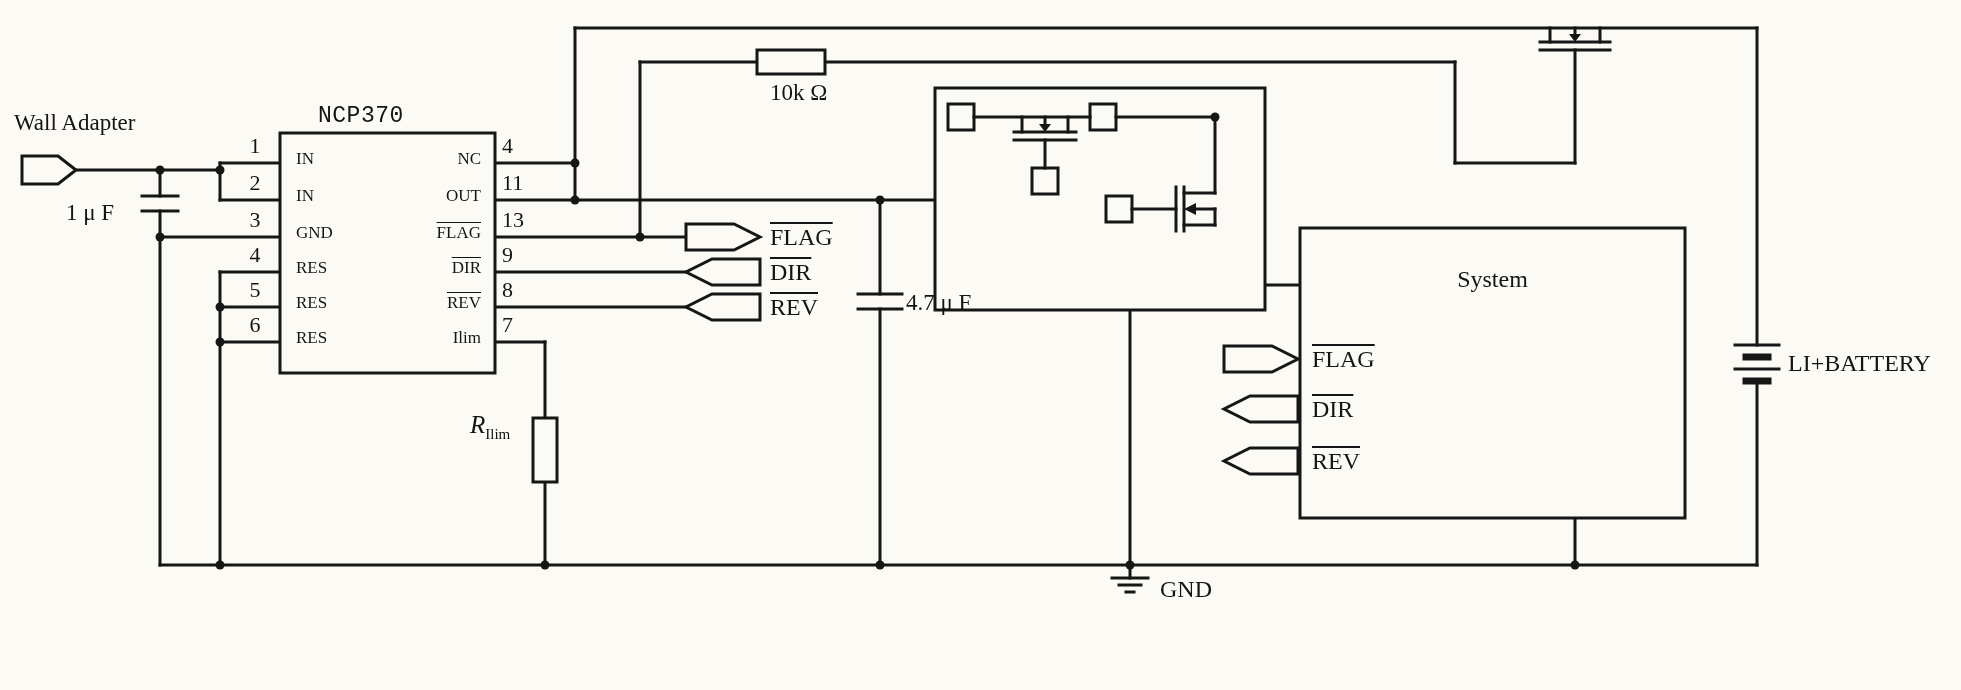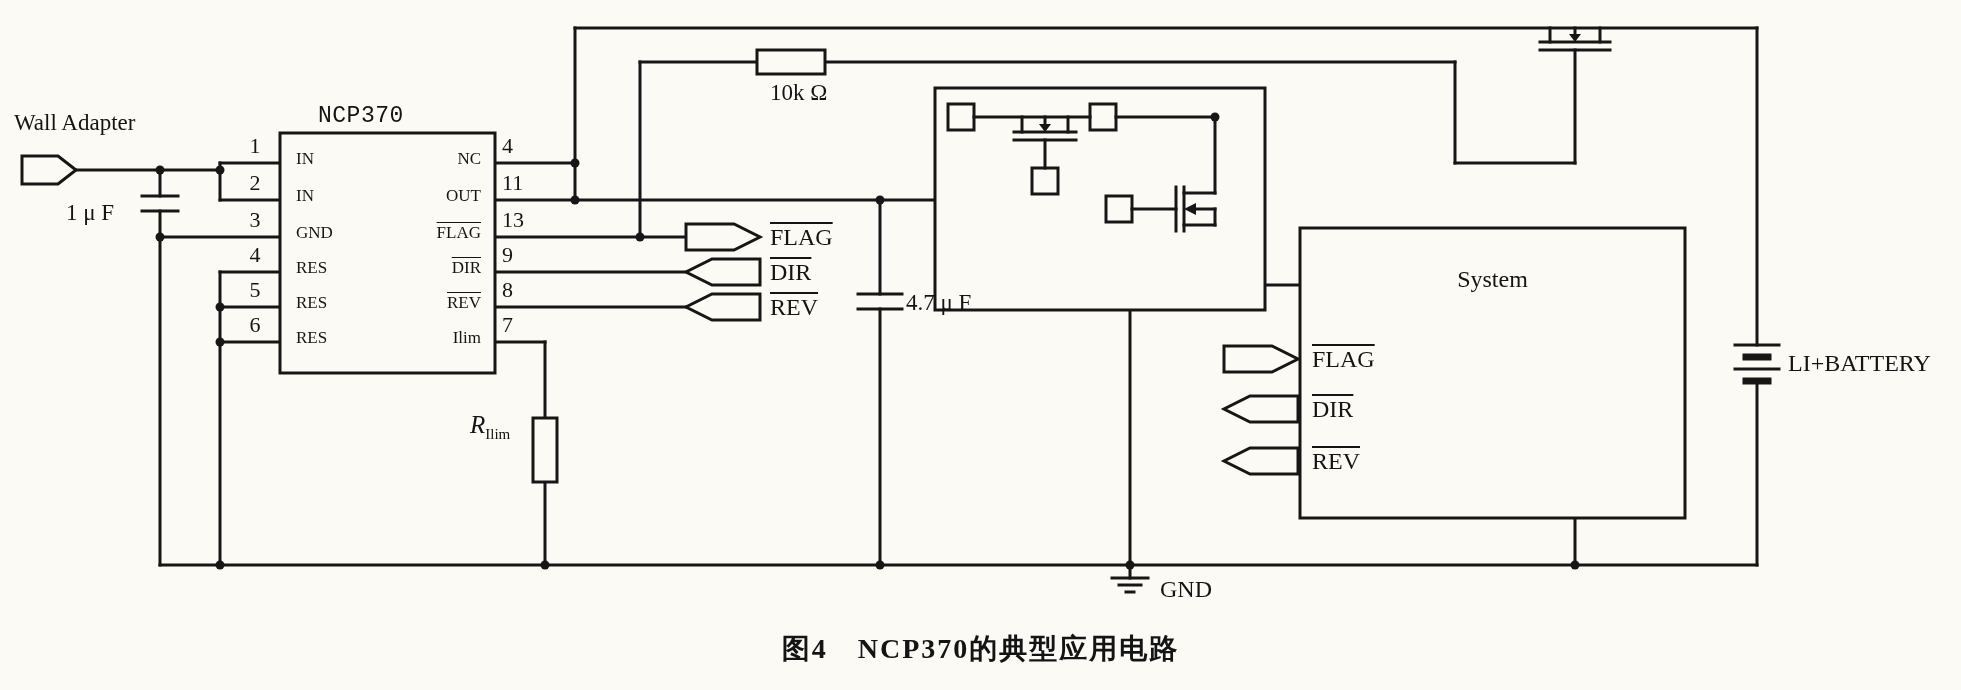--- a/index.html
+++ b/index.html
@@ -227,15 +227,14 @@
   <div class="sys-title">System</div>
 
   <div class="lbl big ov" style="left:1312px; top:346px;">FLAG</div>
   <div class="lbl big ov" style="left:1312px; top:396px;">DIR</div>
   <div class="lbl big ov" style="left:1312px; top:448px;">REV</div>
 
   <div class="lbl big" style="left:1788px; top:350px;">LI+BATTERY</div>
 
   <div class="lbl big" style="left:1160px; top:576px;">GND</div>
 
-  <div class="caption">图4　NCP370的典型应用电路</div>
 
 </div>
 
 </body></html>

